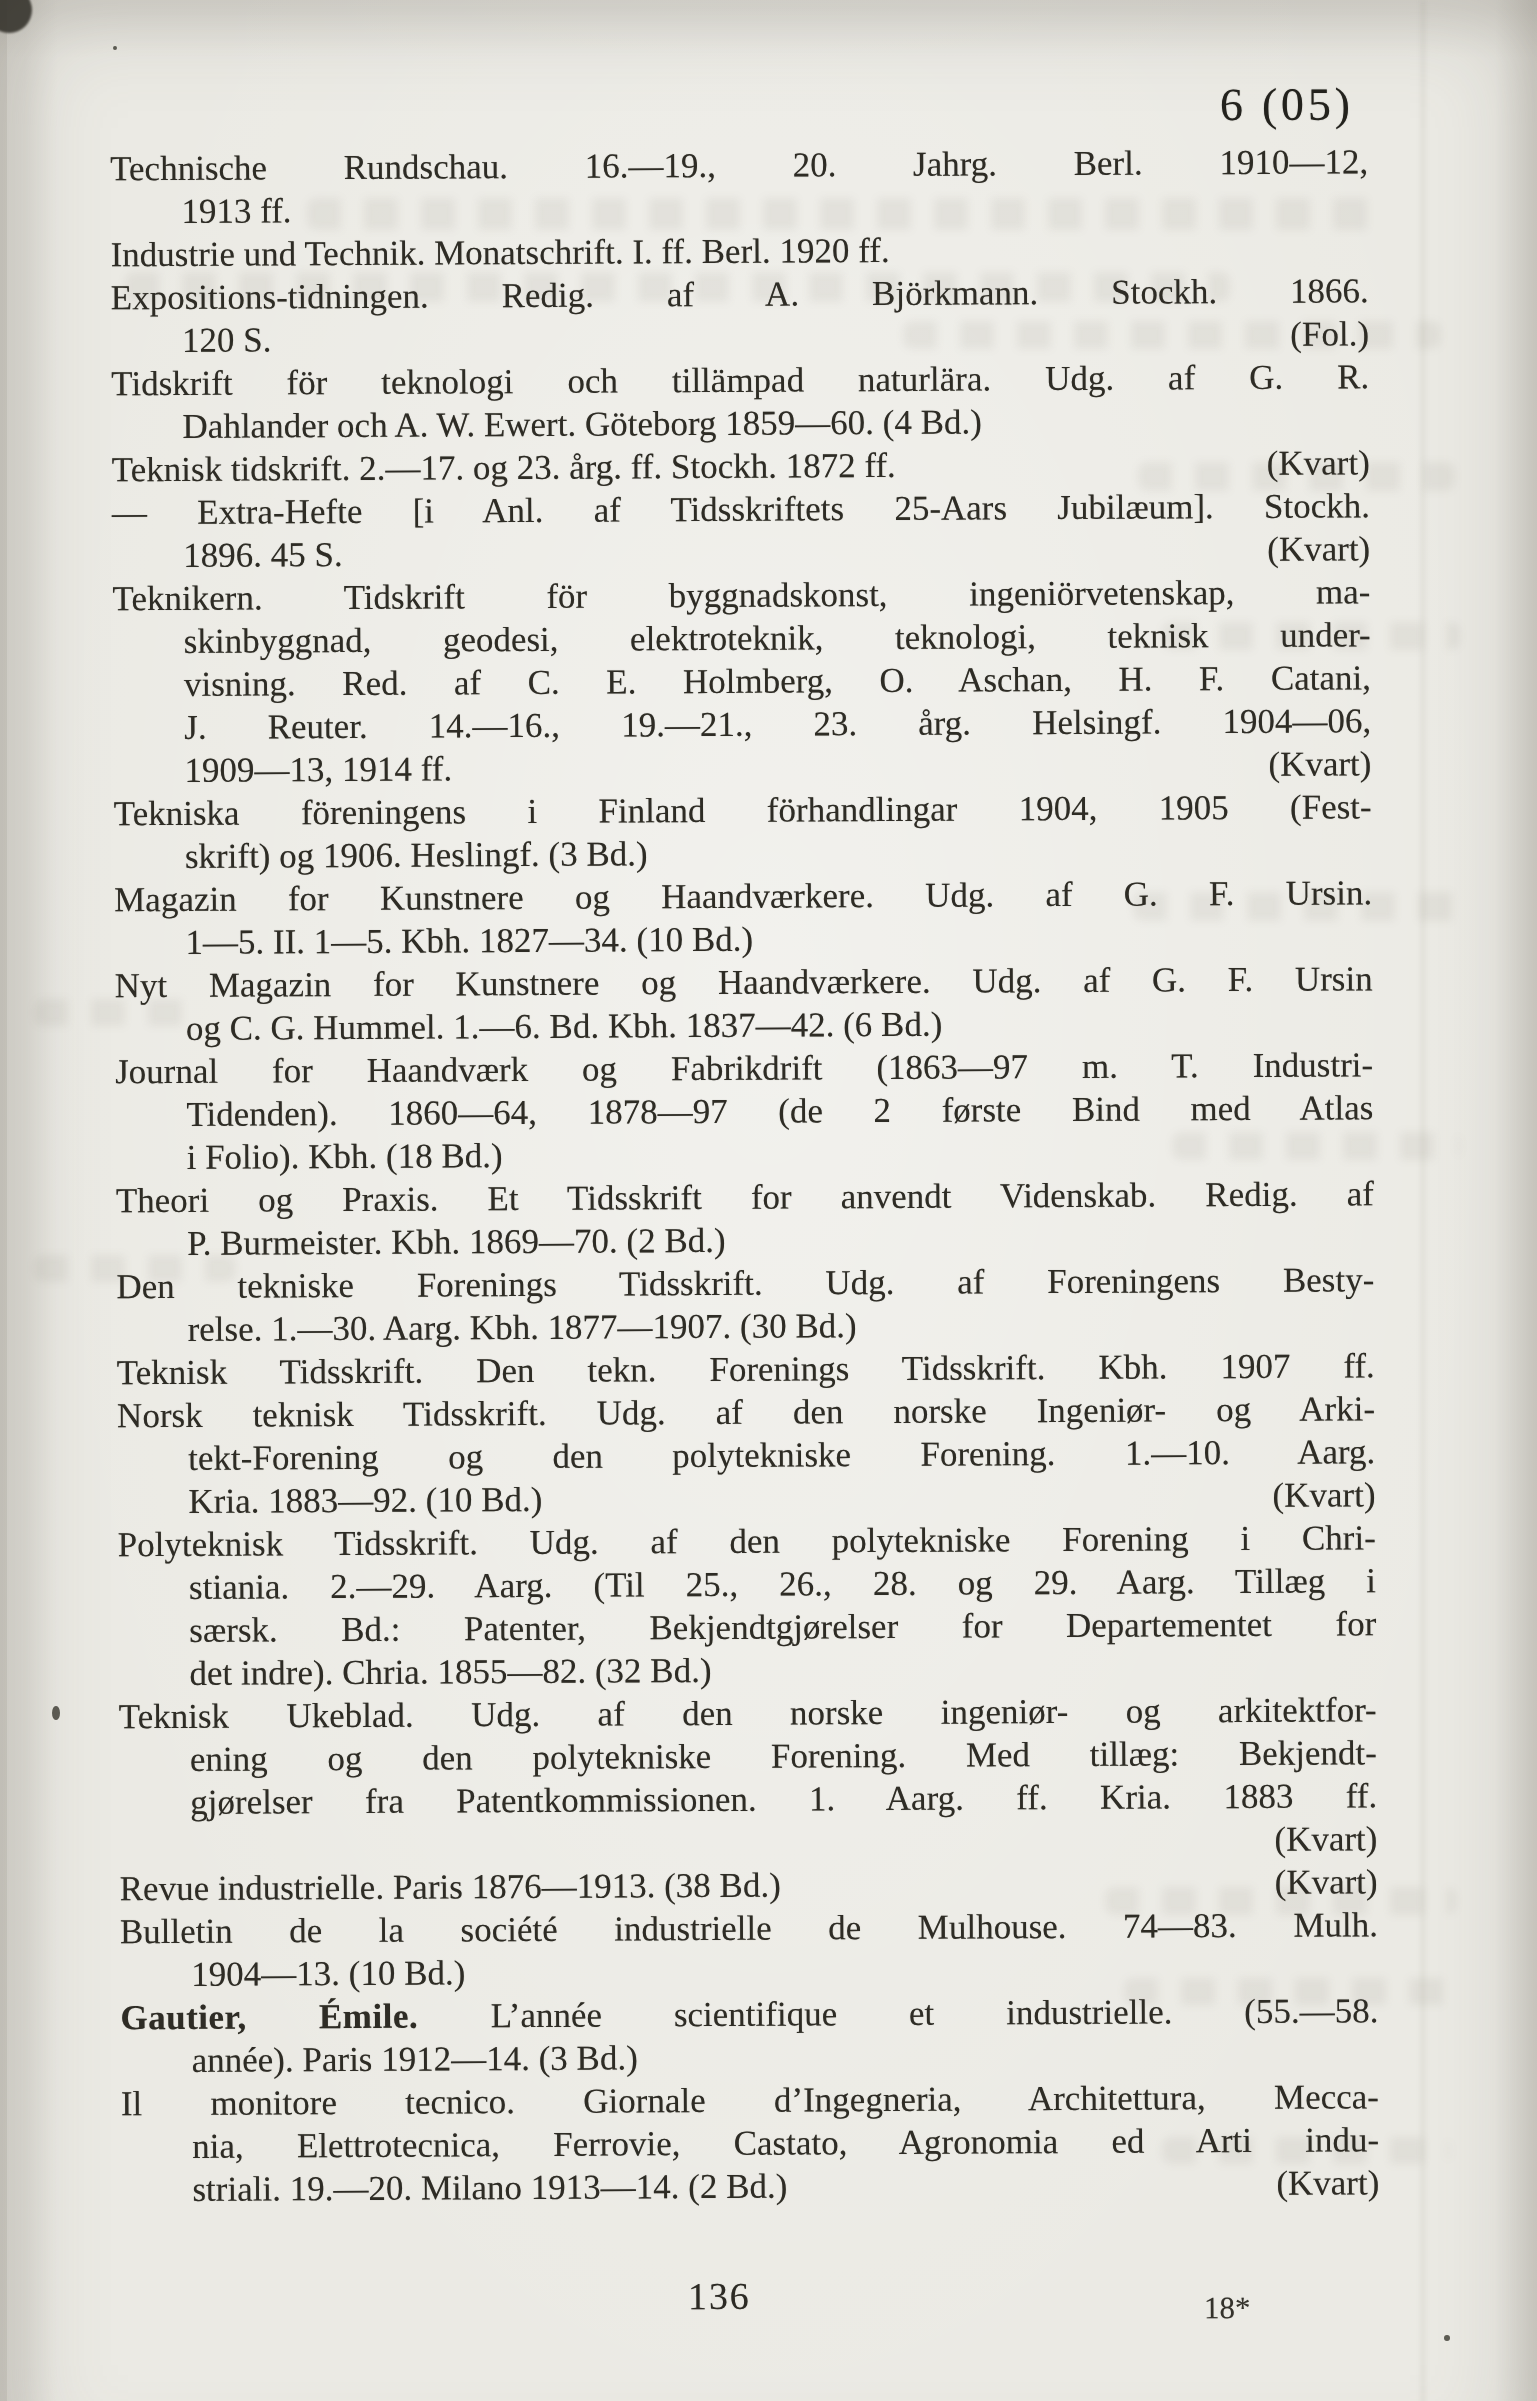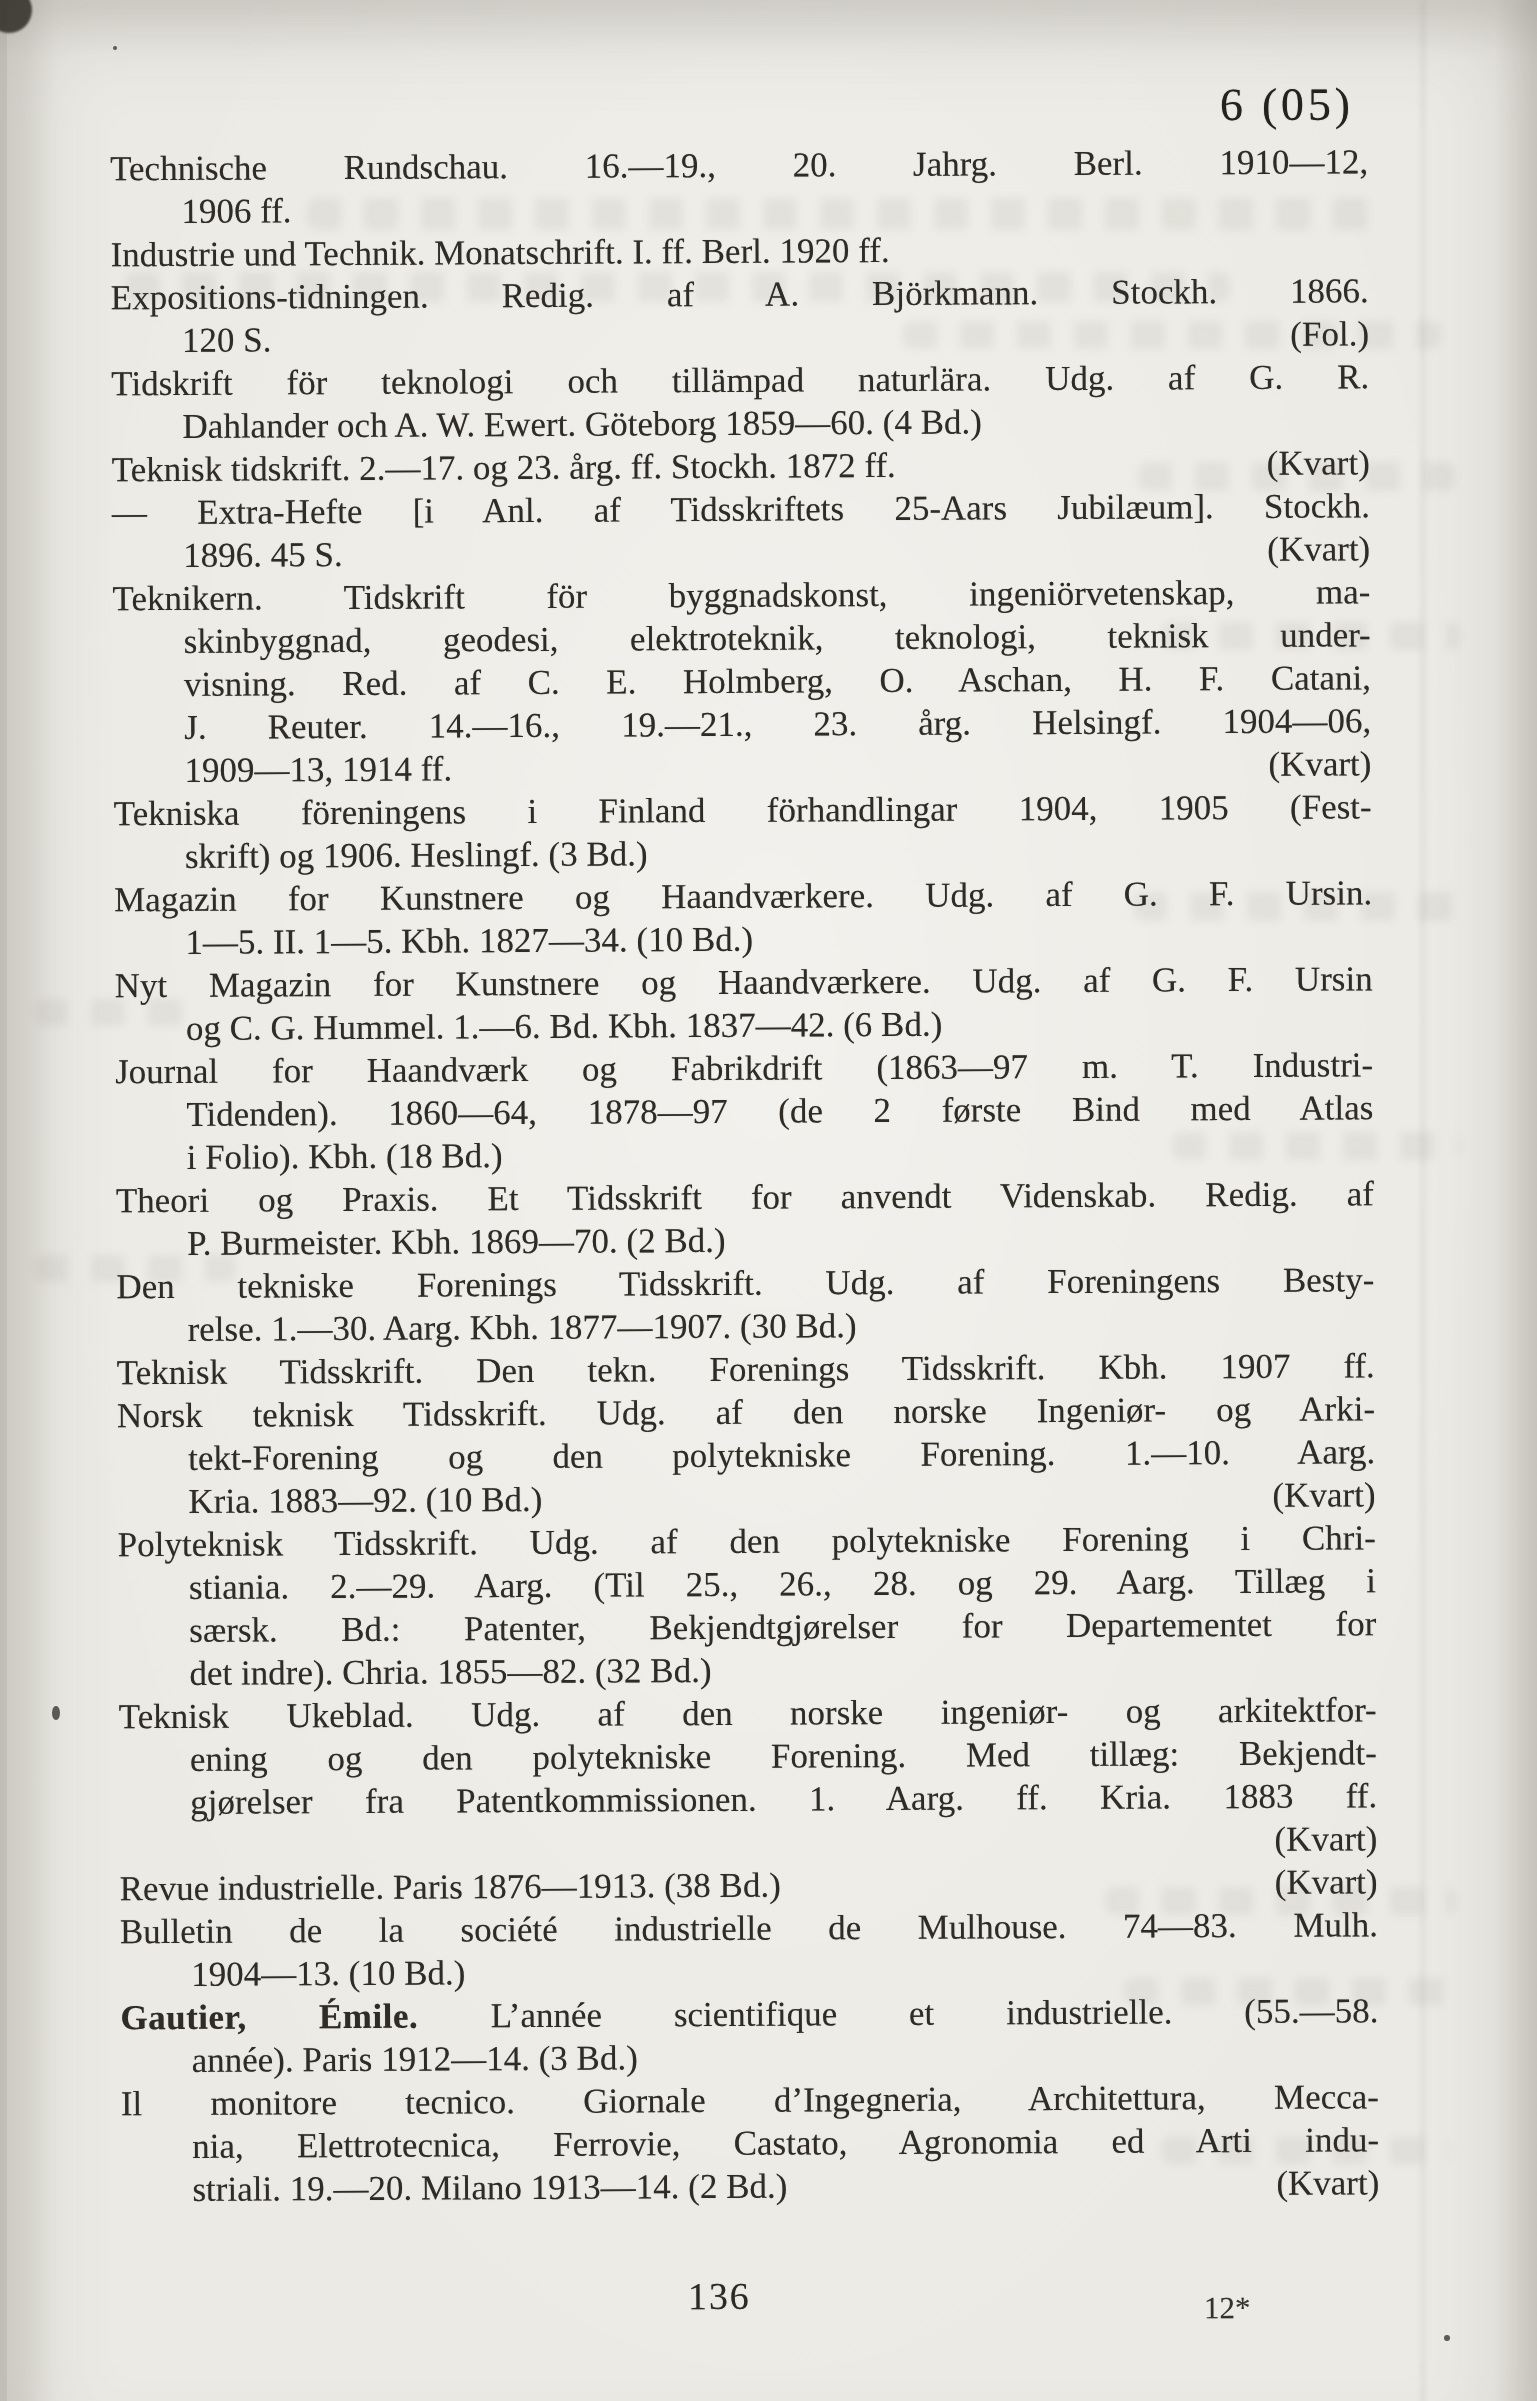--- a/index.html
+++ b/index.html
@@ -90,21 +90,21 @@
 
   <div class="rotor">
 
     <div class="header">
       <span>6 (05)</span>
     </div>
 
     <main class="text-block" id="entries">
         <div class="entry">
           <div class="line just"><span class="left">Technische Rundschau.  16.—19., 20.  Jahrg.  Berl.  1910—12,</span></div>
-          <div class="line indent"><span class="left">1906 ff.</span></div>
+          <div class="line indent"><span class="left">1913 ff.</span></div>
         </div>
         <div class="entry">
           <div class="line"><span class="left">Industrie und Technik.  Monatschrift.  I. ff.  Berl.  1920 ff.</span></div>
         </div>
         <div class="entry">
           <div class="line just"><span class="left">Expositions-tidningen.  Redig.  af  A.  Björkmann.  Stockh.  1866.</span></div>
           <div class="line indent flexline">
             <span class="left">120 S.</span>
             <span class="right">(Fol.)</span>
           </div>
@@ -205,17 +205,17 @@
           <div class="line just"><span class="left">Il  monitore  tecnico.  Giornale  d’Ingegneria,  Architettura,  Mecca-</span></div>
           <div class="line indent just"><span class="left">nia,  Elettrotecnica,  Ferrovie,  Castato,  Agronomia  ed  Arti  indu-</span></div>
           <div class="line indent flexline">
             <span class="left">striali.  19.—20.  Milano 1913—14.  (2 Bd.)</span>
             <span class="right">(Kvart)</span>
           </div>
         </div>
       </main>
 
     <div class="footer-page">136</div>
-    <div class="footer-sig">12*</div>
+    <div class="footer-sig">18*</div>
 
   </div>
 </div>
 
 
 </body></html>

